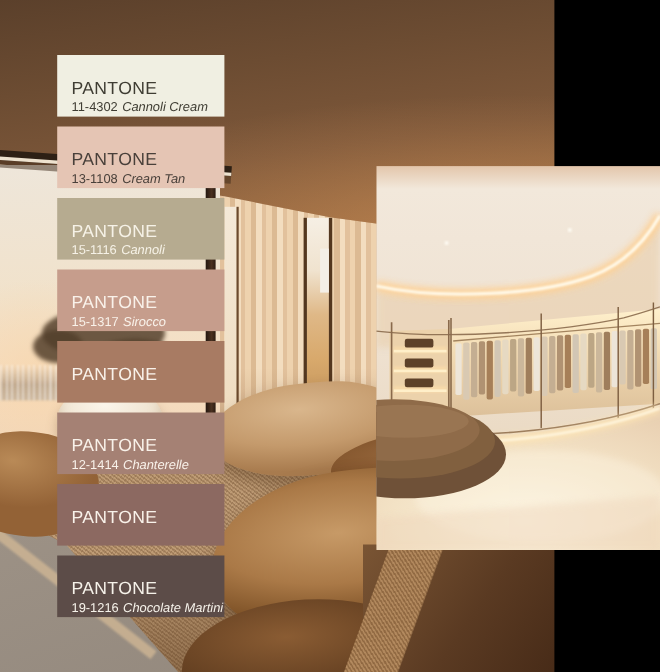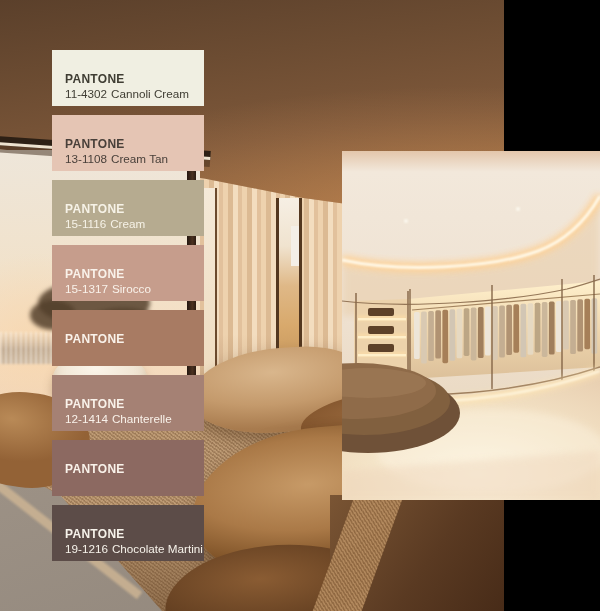--- a/index.html
+++ b/index.html
@@ -101,24 +101,24 @@
   .black-bar{left:504px;top:0;width:96px;height:611px;}
 
   
   .inset{left:342px;top:151px;width:258px;height:349px;overflow:hidden;}
   .inset svg{left:0;top:0;}
 
   
   .swatches{left:52px;top:50px;width:152px;}
   .swatch{position:relative;width:152px;height:56px;margin-bottom:9px;
     padding:23px 8px 0 13px;line-height:1;}
-  .sw-brand{position:static;display:block;font-size:12px;font-weight:bold;letter-spacing:.3px;}
+  .sw-brand{position:static;display:block;font-size:16px;font-weight:normal;letter-spacing:.3px;}
   .sw-line{position:static;display:block;margin-top:3px;font-size:11.7px;white-space:nowrap;}
   .sw-line span{position:static;text-align:center;}
-  .sw-name{margin-left:4px;}
+  .sw-name{margin-left:4px;font-style:italic;}
 </style>
 </head>
 <body>
 
 <div class="canvas">
 
   <div class="bg">
     <div class="bg-wall"></div>
     <div class="curtains"></div>
     <div class="tall-window">
@@ -276,21 +276,21 @@
     <div class="swatch" style="background: rgb(240, 239, 226); color: rgb(63, 61, 51);">
       <span class="sw-brand">PANTONE</span>
       <span class="sw-line"><span>11-4302</span><span class="sw-name">Cannoli Cream</span></span>
     </div>
     <div class="swatch" style="background: rgb(229, 197, 180); color: rgb(73, 64, 58);">
       <span class="sw-brand">PANTONE</span>
       <span class="sw-line"><span>13-1108</span><span class="sw-name">Cream Tan</span></span>
     </div>
     <div class="swatch" style="background: rgb(182, 171, 144); color: rgb(246, 242, 231);">
       <span class="sw-brand">PANTONE</span>
-      <span class="sw-line"><span>15-1116</span><span class="sw-name">Cream</span></span>
+      <span class="sw-line"><span>15-1116</span><span class="sw-name">Cannoli</span></span>
     </div>
     <div class="swatch" style="background: rgb(198, 157, 140); color: rgb(249, 242, 234);">
       <span class="sw-brand">PANTONE</span>
       <span class="sw-line"><span>15-1317</span><span class="sw-name">Sirocco</span></span>
     </div>
     <div class="swatch" style="background: rgb(168, 123, 99); color: rgb(249, 242, 234);">
       <span class="sw-brand">PANTONE</span>
     </div>
     <div class="swatch" style="background: rgb(165, 129, 116); color: rgb(249, 242, 234);">
       <span class="sw-brand">PANTONE</span>

